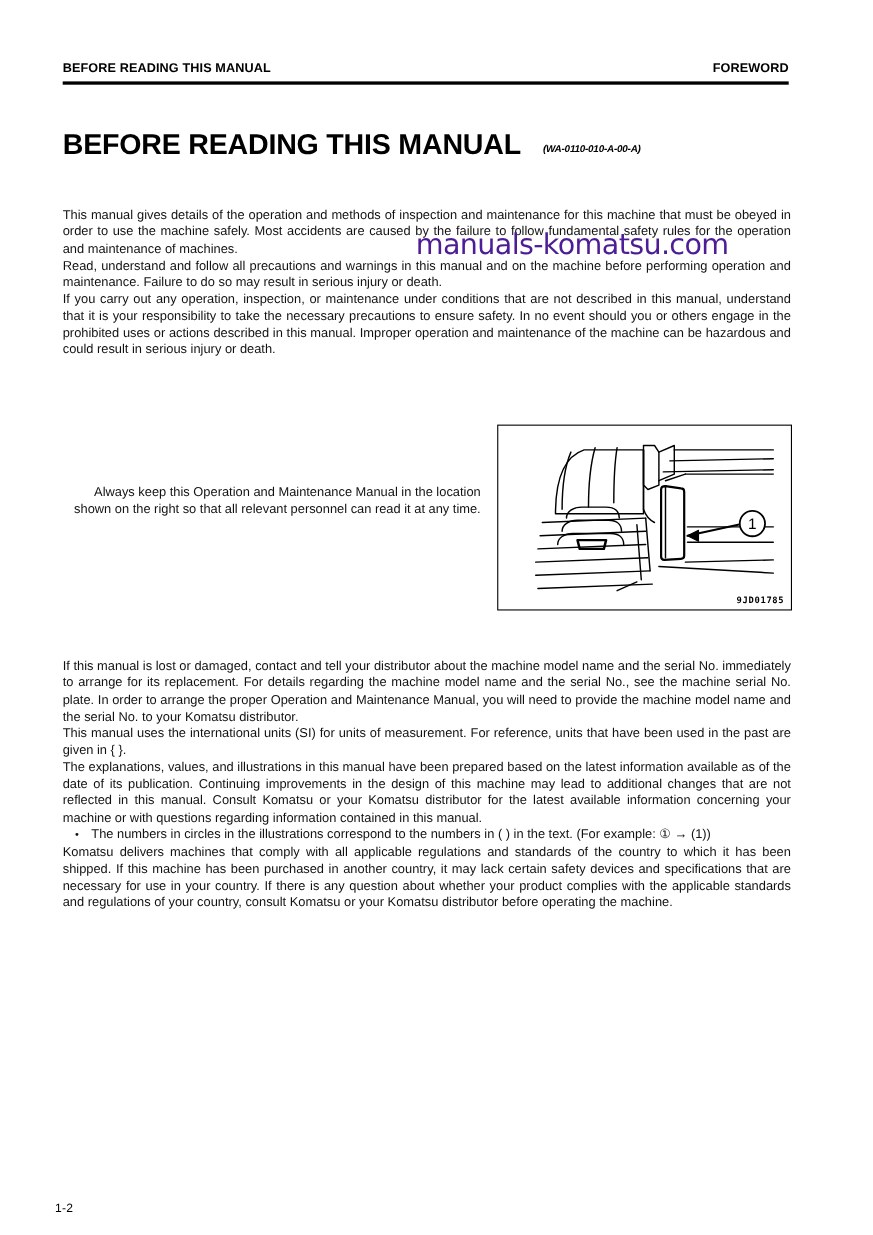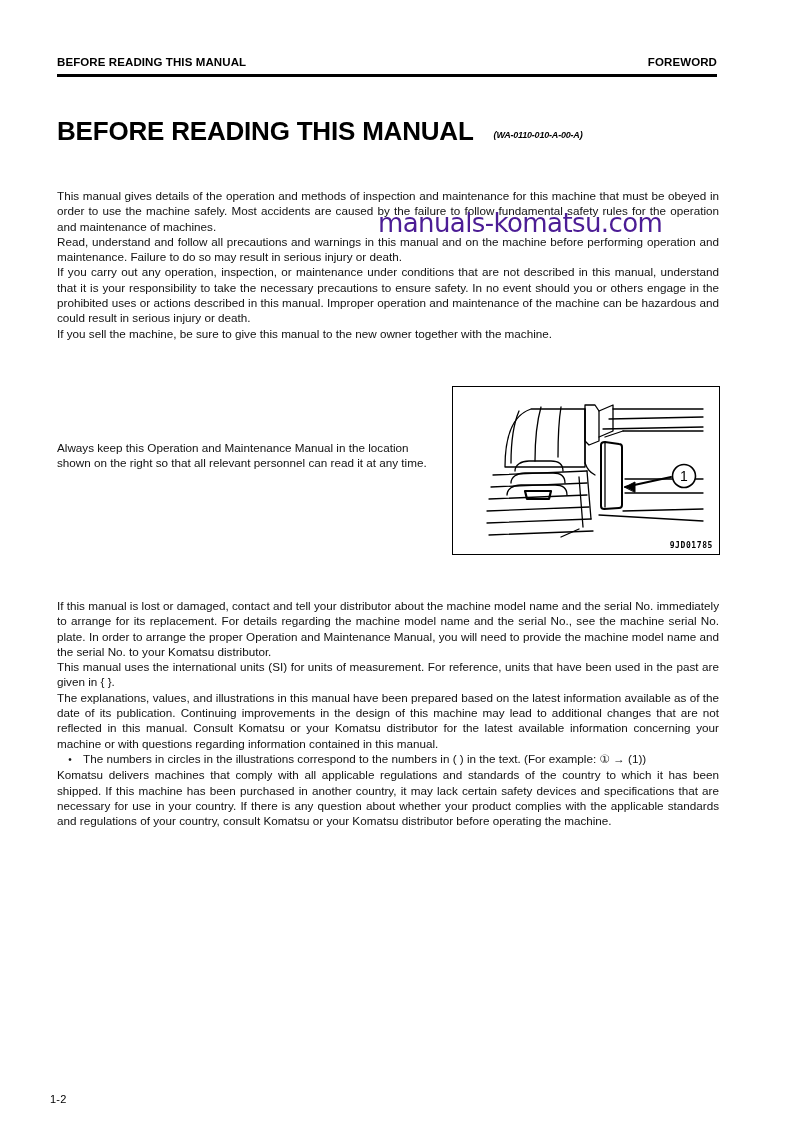--- a/index.html
+++ b/index.html
@@ -84,21 +84,21 @@
     margin: 0;
   }
   .nojust {
     text-align: left;
   }
 
   #block-intro { top: 136px; }
   #block-storage {
     top: 388px;
     width: 380px;
-    text-align: left;
+    text-align: right;
   }
   #block-lower { top: 546px; }
 
   .bullet-line {
     display: flex;
     align-items: baseline;
   }
   .bullet-dot {
     width: 26px;
     flex: 0 0 26px;
@@ -171,21 +171,20 @@
 
   <div class="title-wrap">
     <span class="title">BEFORE READING THIS MANUAL</span>
     <span class="title-code">(WA-0110-010-A-00-A)</span>
   </div>
 
   <div class="body-block" id="block-intro">
     <p>This manual gives details of the operation and methods of inspection and maintenance for this machine that must be obeyed in order to use the machine safely. Most accidents are caused by the failure to follow fundamental safety rules for the operation and maintenance of machines.</p>
     <p>Read, understand and follow all precautions and warnings in this manual and on the machine before performing operation and maintenance. Failure to do so may result in serious injury or death.</p>
     <p>If you carry out any operation, inspection, or maintenance under conditions that are not described in this manual, understand that it is your responsibility to take the necessary precautions to ensure safety. In no event should you or others engage in the prohibited uses or actions described in this manual. Improper operation and maintenance of the machine can be hazardous and could result in serious injury or death.</p>
-    <p class="nojust">If you sell the machine, be sure to give this manual to the new owner together with the machine.</p>
   </div>
 
   <div class="watermark">manuals-komatsu.com</div>
 
   <div class="body-block" id="block-storage">
     <p>Always keep this Operation and Maintenance Manual in the location shown on the right so that all relevant personnel can read it at any time.</p>
   </div>
 
   <div class="figure-box">
     <svg width="263" height="164" viewBox="0 0 263 164">

